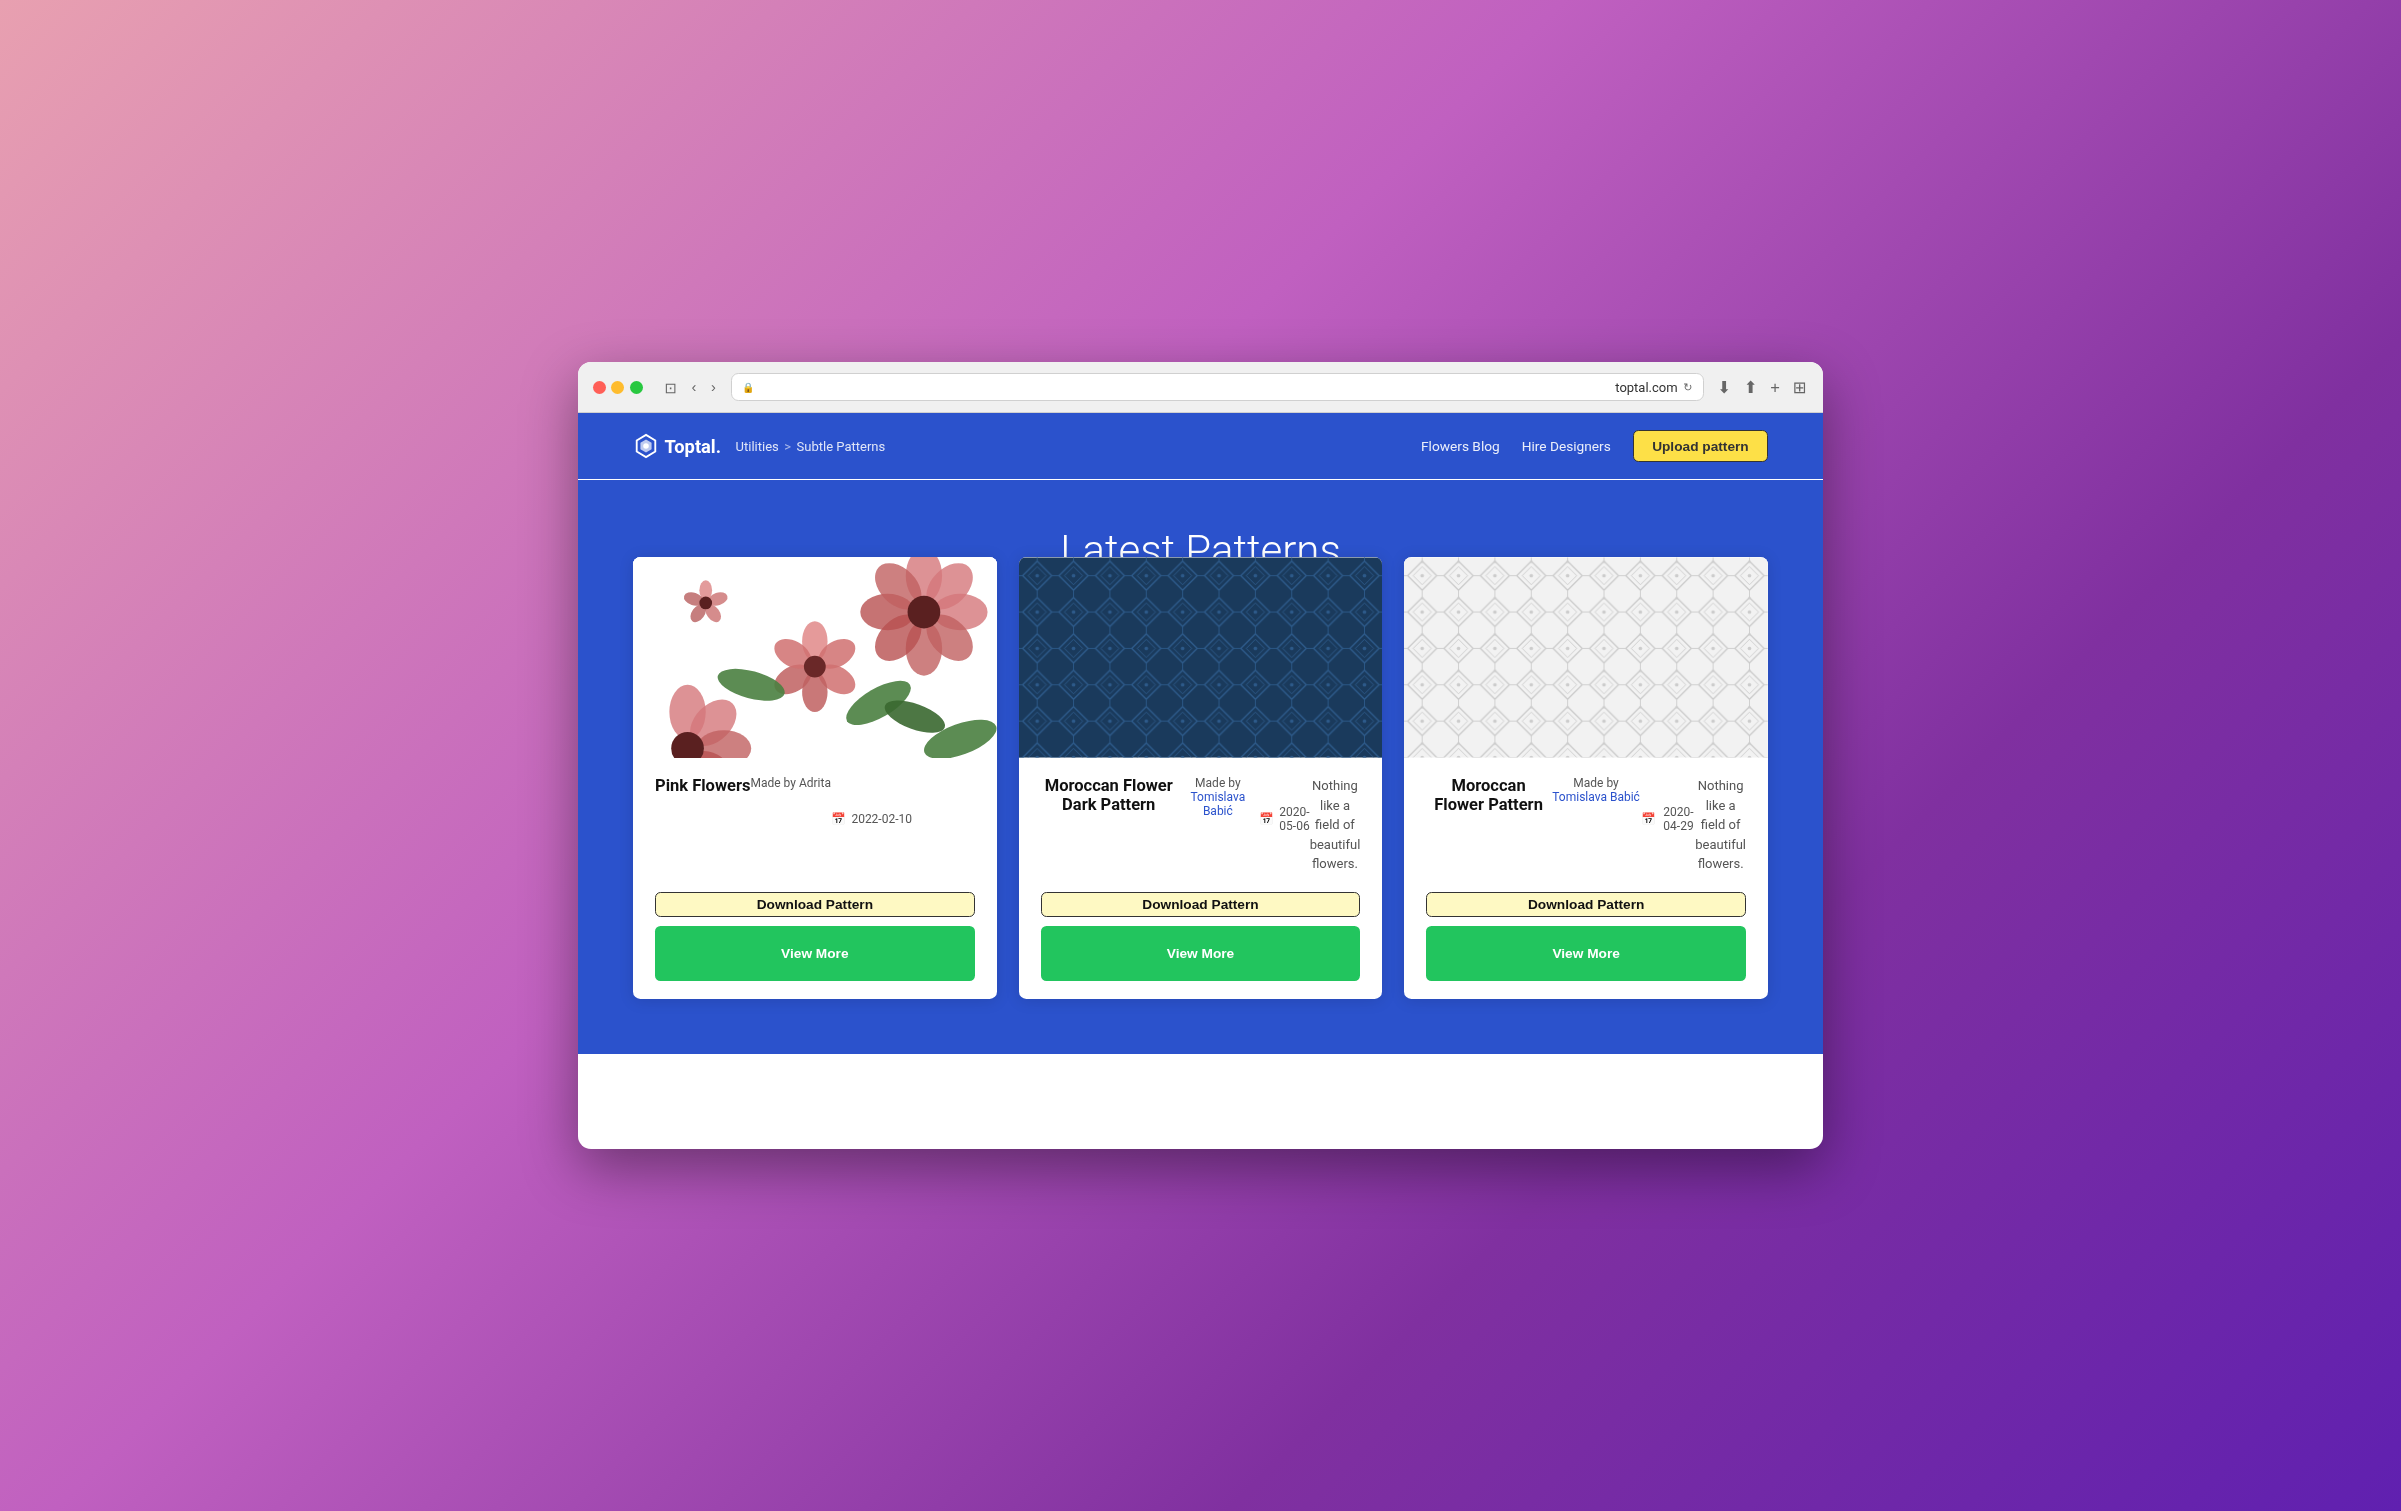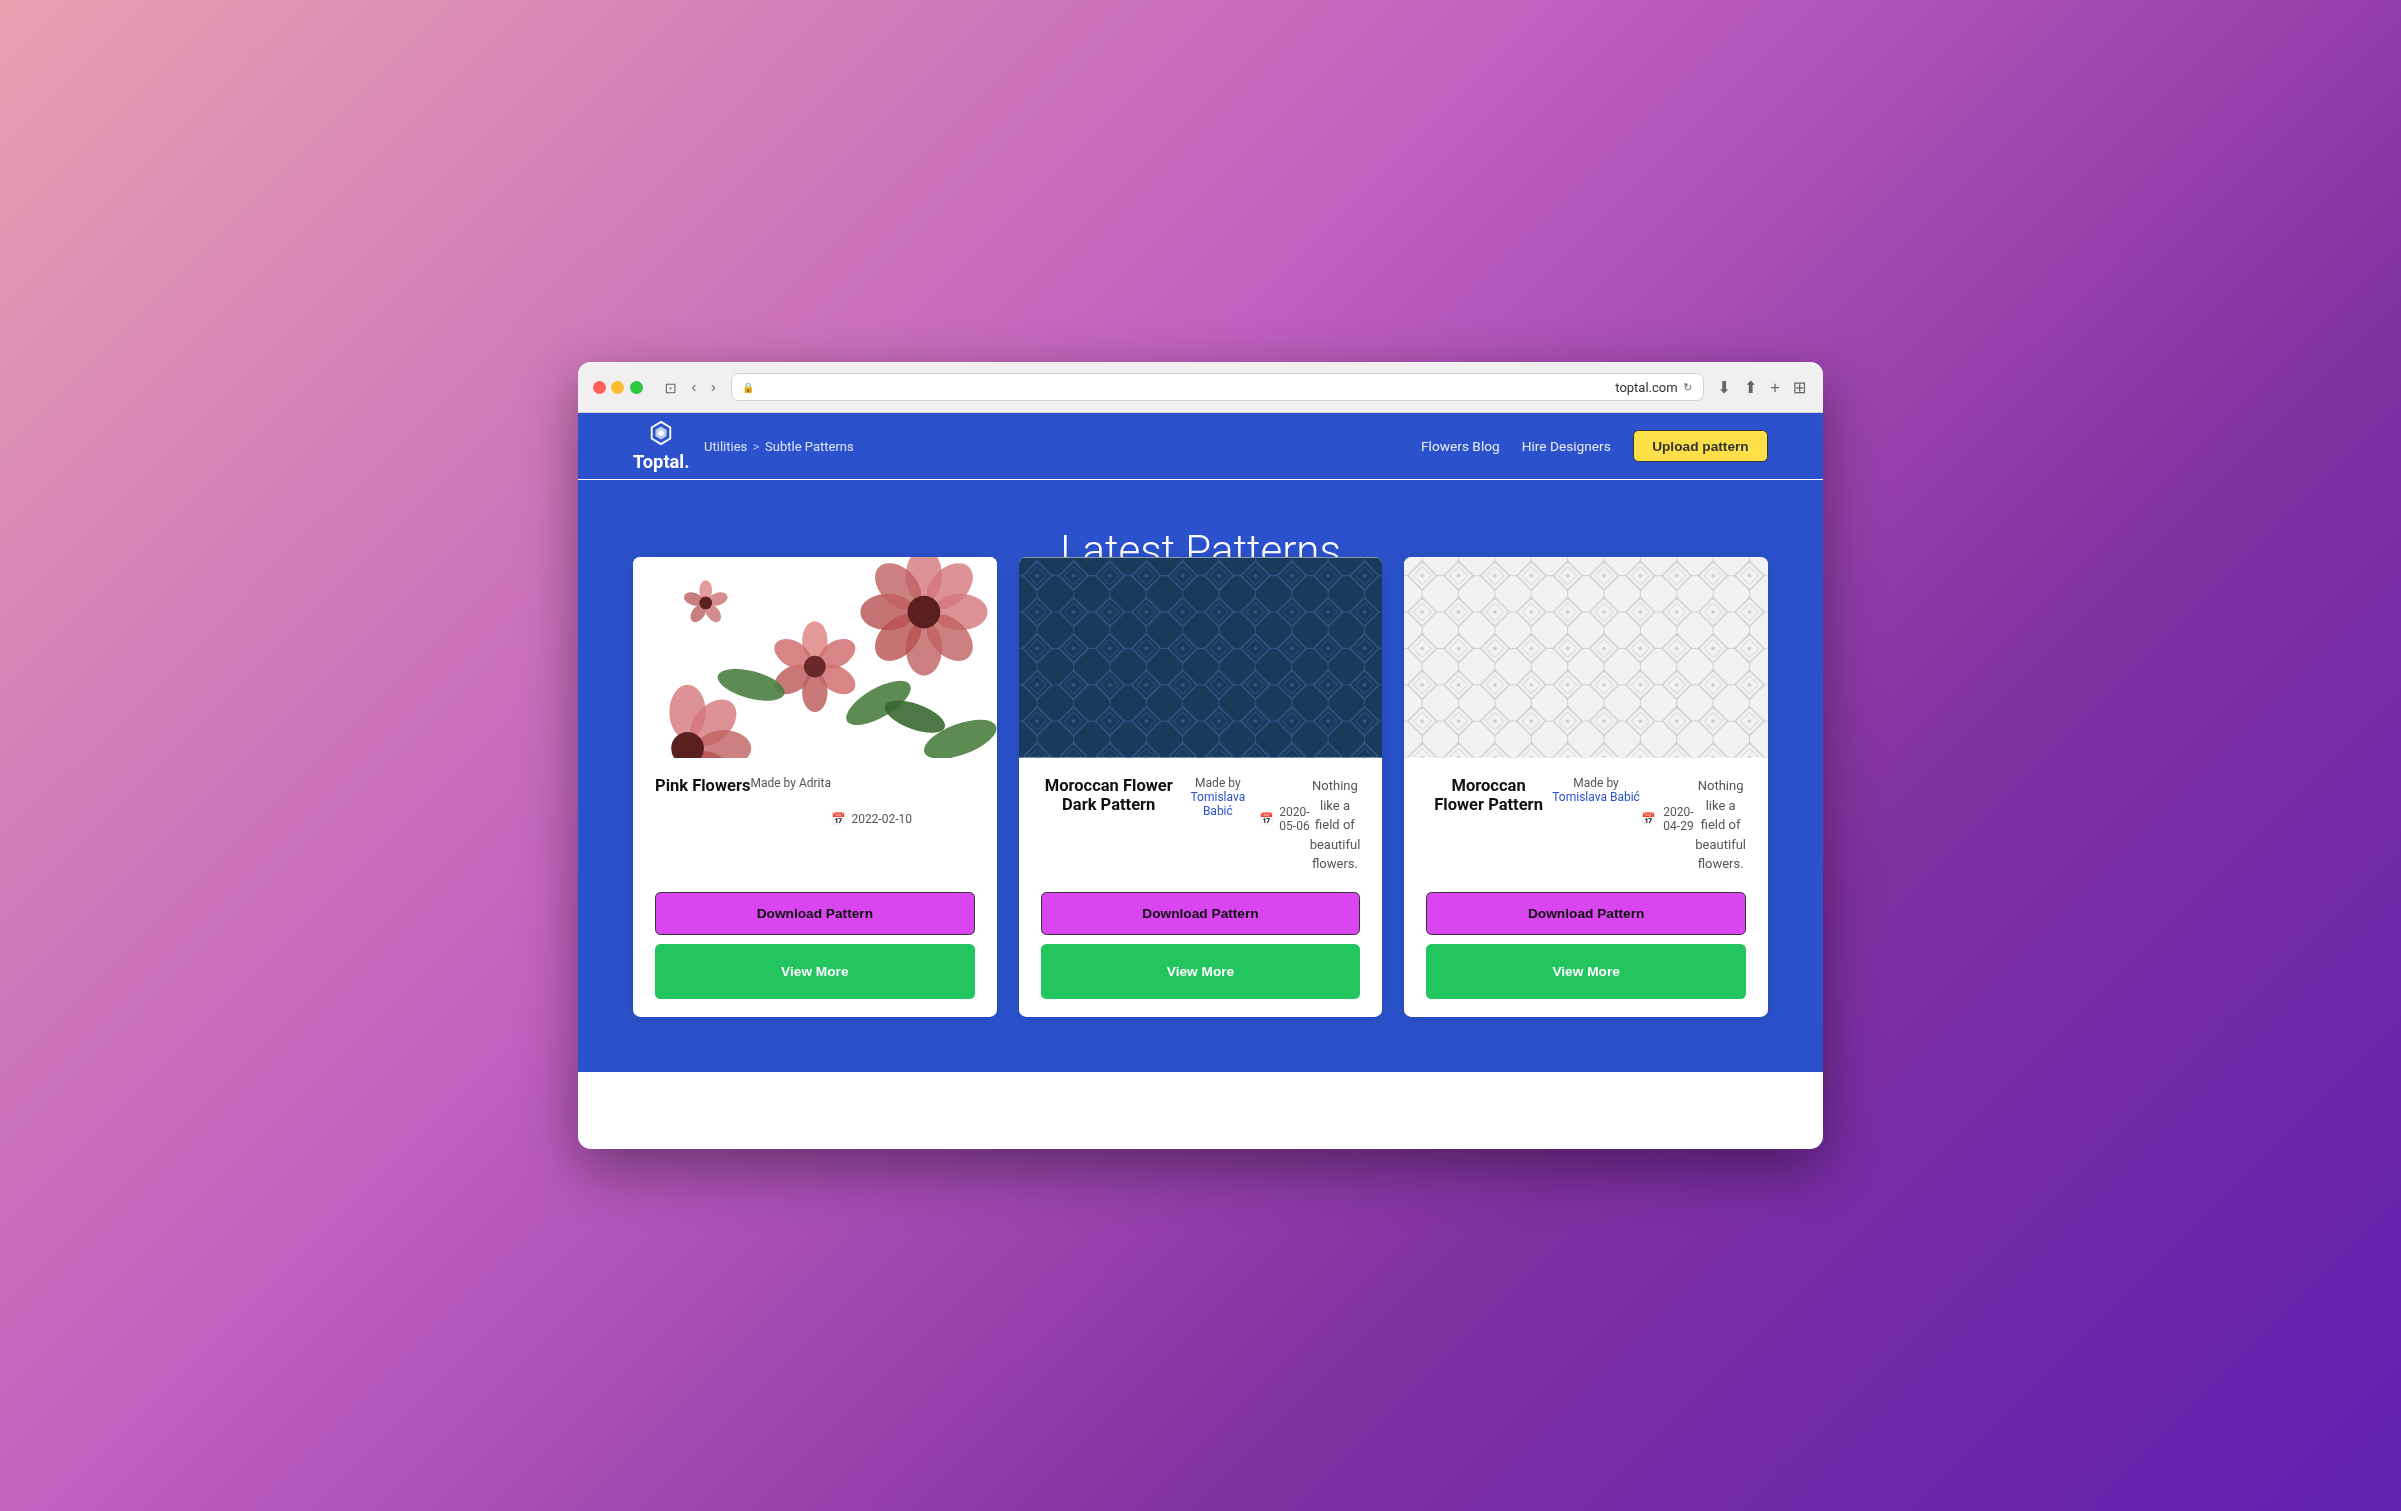--- a/index.html
+++ b/index.html
@@ -127,21 +127,20 @@
       gap: 14.6px;
     }
 
     .toptal-logo {
       display: flex;
       align-items: center;
       gap: 5.5px;
       color: white;
       font-size: 18.3px;
       font-weight: 700;
-      flex-direction: column;
     }
 
     .logo-icon {
       width: 26px;
       height: 26px;
     }
 
     .breadcrumb {
       color: rgba(255,255,255,0.85);
       font-size: 13px;
@@ -277,24 +276,24 @@
 
     .card-actions {
       padding: 0 22px 18.3px;
       display: flex;
       flex-direction: column;
       gap: 9.2px;
     }
 
     .btn-download {
       width: 100%;
-      background: #d946ef;
+      background: #fef9c3;
       border: 1.4px solid #333;
       border-radius: 5.5px;
-      padding: 13px;
+      padding: 4px;
       font-size: 13.7px;
       font-weight: 700;
       color: #111;
       cursor: pointer;
     }
 
     .btn-view-more {
       width: 100%;
       background: #22c55e;
       border: none;

